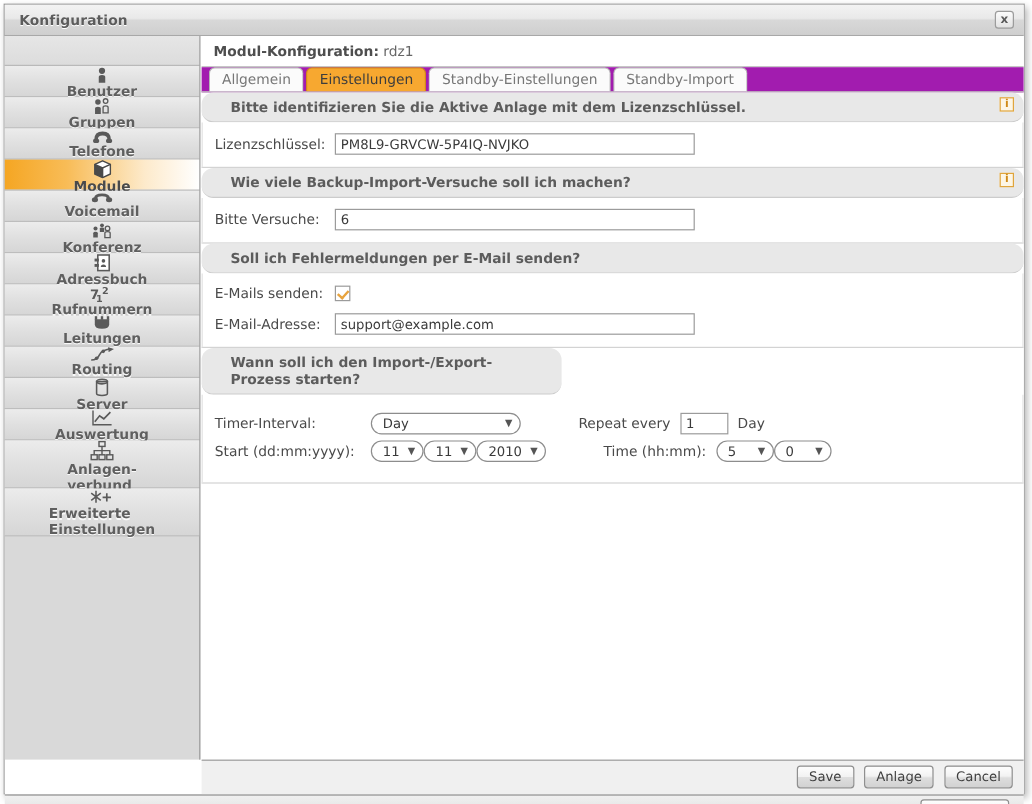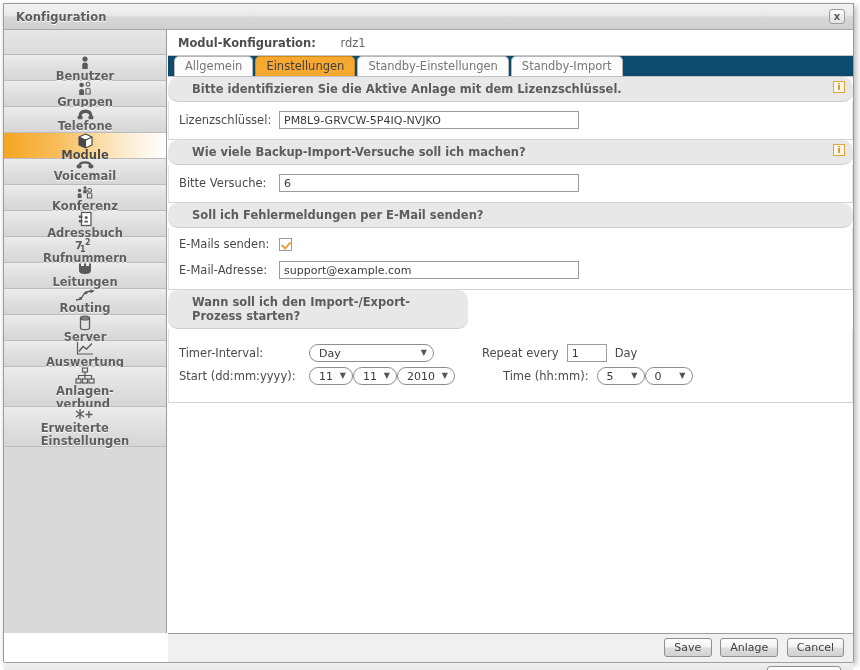--- a/index.html
+++ b/index.html
@@ -147,30 +147,29 @@
     box-sizing: border-box;
     background: #ffffff;
   }
   #module-header b {
     font-weight: bold;
     color: #4e4e4e;
   }
   #module-header .modname {
     font-weight: normal;
     color: #666666;
-    margin-left: 21px;
   }
 
   
   #tabbar {
     position: relative;
     height: 21px;
     padding-left: 6px;
     border-bottom: 1px solid #c0c0c0;
-    background: #0c4a6e;
+    background: #a21caf;
     box-sizing: border-box;
   }
   .tab {
     display: inline-block;
     height: 20px;
     line-height: 19px;
     padding: 0 10px;
     margin-right: 2px;
     border: 1px solid #b6b6b6;
     border-bottom: none;

